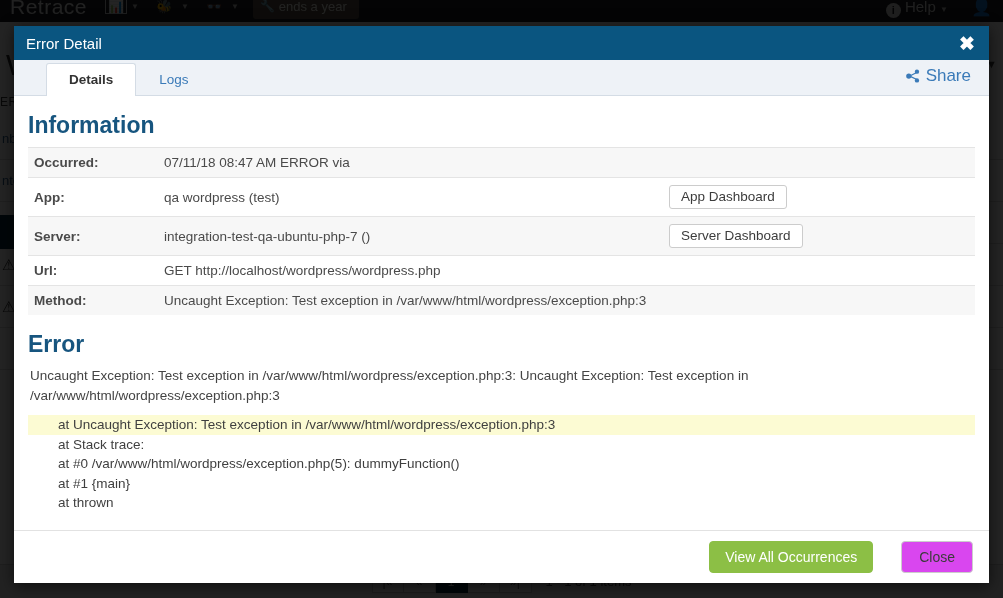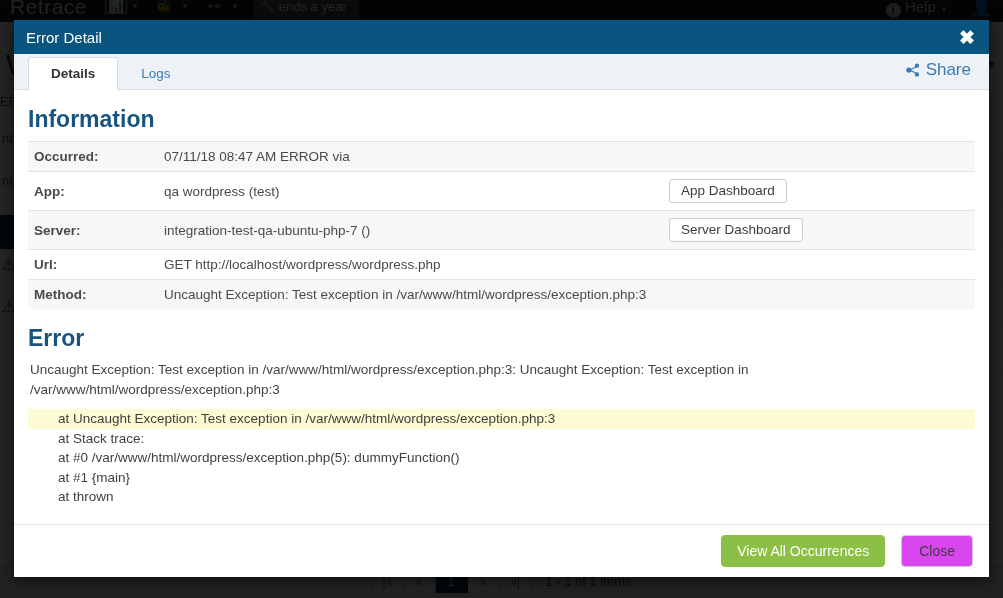--- a/index.html
+++ b/index.html
@@ -119,21 +119,21 @@
 
   
   .overlay {
     position: absolute; inset: 0;
     background: rgba(0,0,0,0.86);
   }
 
   
   .modal {
     position: absolute;
-    left: 14px; top: 20px; width: 975px; height: 557px;
+    left: 14px; top: 26px; width: 975px; height: 557px;
     background: #ffffff;
     box-shadow: 0 3px 14px rgba(0,0,0,.6);
     display: flex; flex-direction: column;
     overflow: hidden;
   }
   .modal-title {
     height: 34px; background: #0a5580; color: #ffffff;
     display: flex; align-items: center;
     padding: 0 12px;
     flex: 0 0 auto;
@@ -143,21 +143,21 @@
   }
   .modal-close {
     margin-left: auto; color: #fff; font-size: 19px; font-weight: bold;
     cursor: pointer; line-height: 1; padding: 2px 2px;
   }
 
   .tabbar {
     height: 35px; background: #eef2f7;
     border-bottom: 1px solid #d4dce5;
     display: flex; align-items: flex-end;
-    padding-left: 14px;
+    padding-left: 32px;
     flex: 0 0 auto;
     position: relative;
   }
   .tab {
     padding: 8px 22px 9px 22px;
     font-size: 13.5px;
     color: #3a7ab8;
     cursor: pointer;
     border: 1px solid transparent;
     border-bottom: none;
@@ -229,21 +229,21 @@
     padding: 1px 0 1px 30px;
     line-height: 1.3;
   }
   .trace-line.hl { background: #fcfbd3; }
 
   .modal-footer {
     flex: 0 0 auto;
     height: 52px;
     border-top: 1px solid #e2e2e2;
     display: flex; align-items: center; justify-content: flex-end;
-    gap: 16px; padding-right: 16px;
+    gap: 28px; padding-right: 16px;
     background: #ffffff;
   }
   .btn-green {
     background: #8cbf45; border: 1px solid #8cbf45; color: #ffffff;
     font-size: 14px; padding: 7px 15px; border-radius: 4px; cursor: pointer;
     font-family: "Liberation Sans", sans-serif;
   }
   .btn-plain {
     background: #d946ef; border: 1px solid #cccccc; color: #3c3c3c;
     font-size: 14px; padding: 7px 17px; border-radius: 4px; cursor: pointer;

